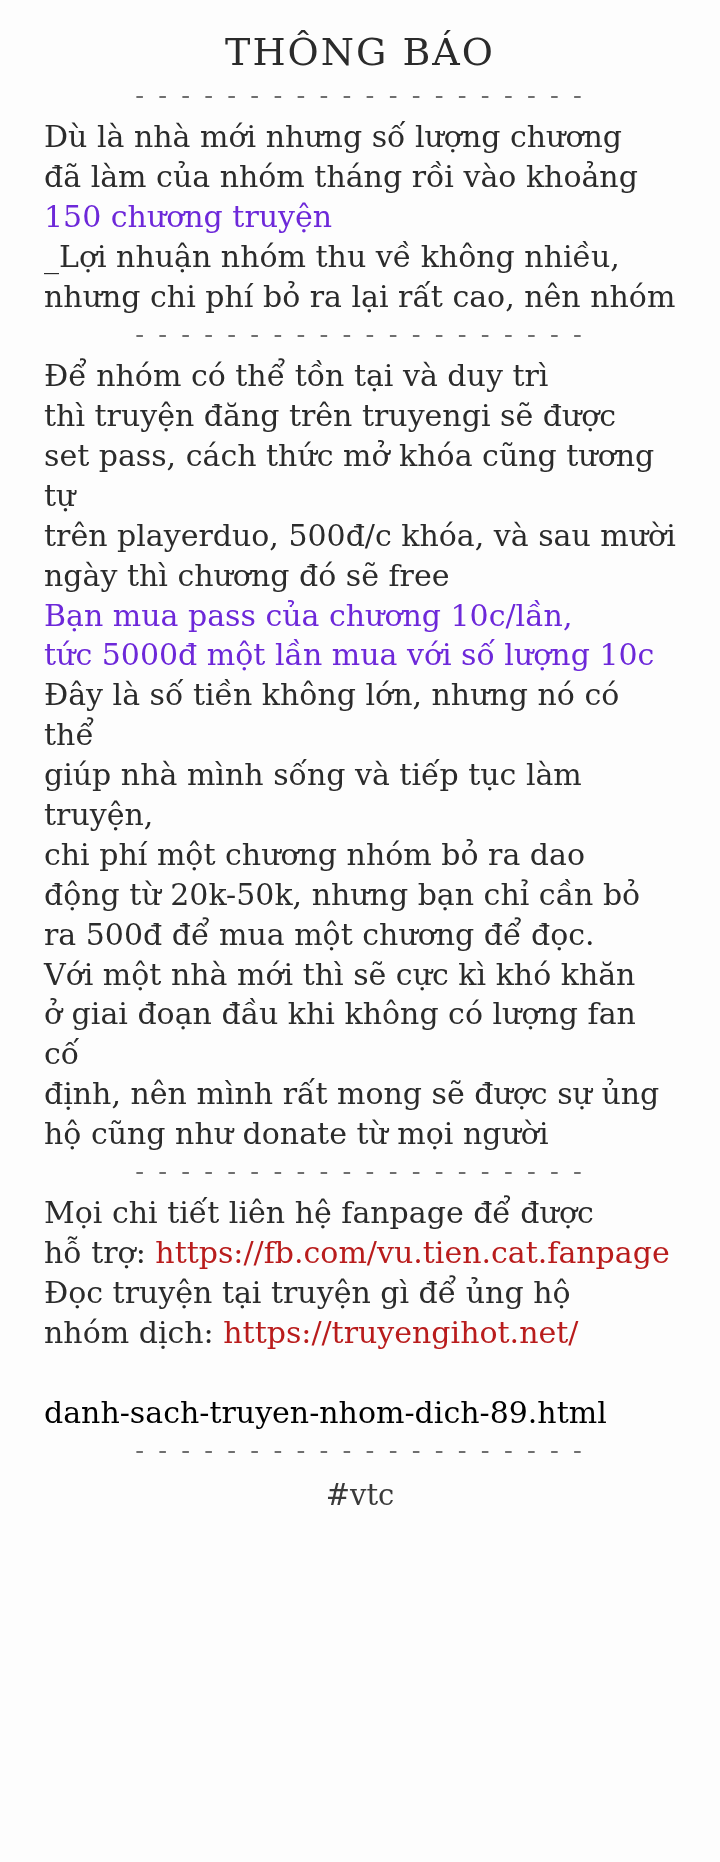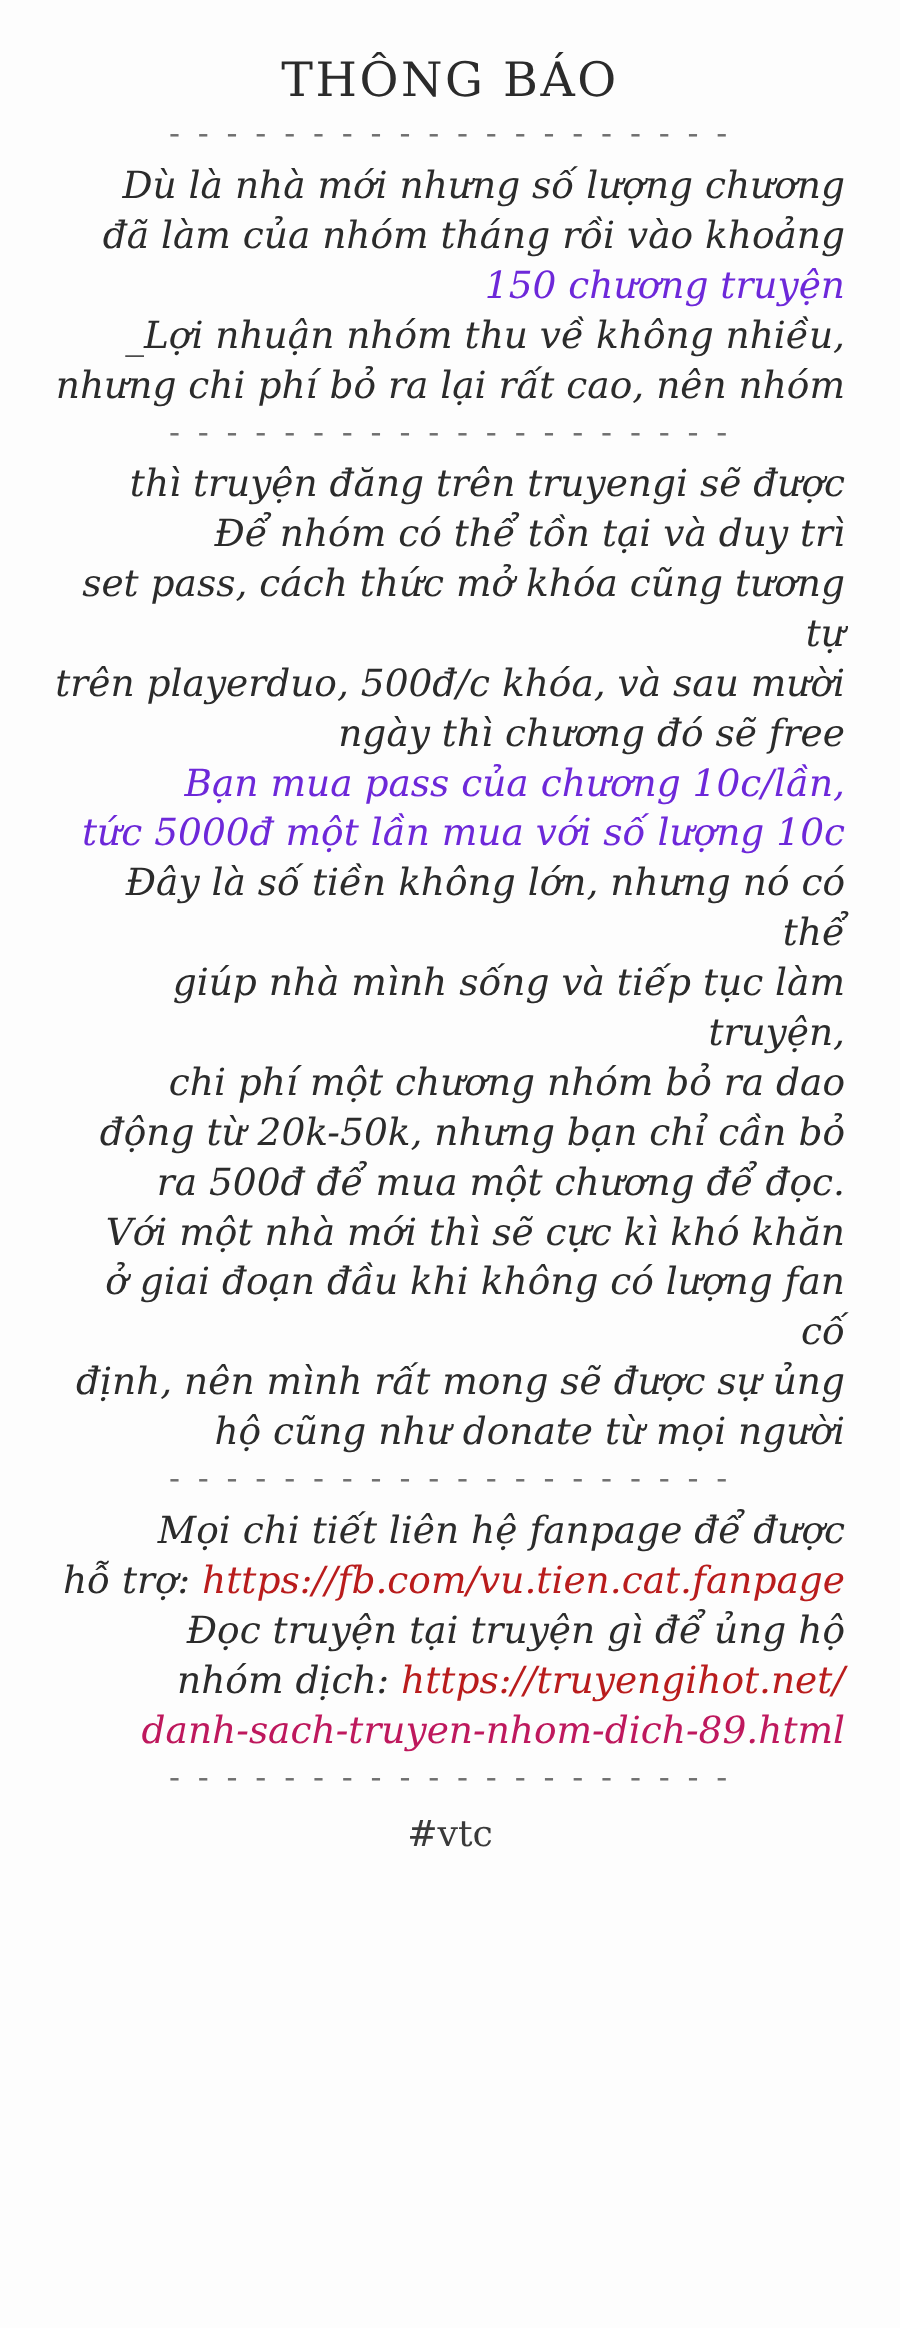--- a/index.html
+++ b/index.html
@@ -22,49 +22,49 @@
     padding: 18px 44px 40px 44px;
     display: flex;
     flex-direction: column;
     align-items: center;
   }
   .title {
     font-size: 38px;
     letter-spacing: 2px;
     color: #2b2b2b;
     text-align: center;
-    margin: 24px 0 4px 0;
+    margin: 12px 0 4px 0;
     font-weight: 400;
   }
   .divider {
     text-align: center;
     color: #6f6f6f;
     font-size: 26px;
     letter-spacing: 3px;
     line-height: 0.9;
     margin: 6px 0 10px 0;
     user-select: none;
   }
   .block {
     width: 100%;
     text-align: center;
   }
   .line {
     font-size: 30px;
     line-height: 1.33;
     color: #2b2b2b;
-    text-align: right;
+    text-align: left;
     white-space: pre-wrap;
-    font-style: italic;
   }
   .line.red {
     color: #6d28d9;
   }
   .line.link {
-    color: #be185d;
+    color: #000000;
+    margin-top: 40px;
   }
   .hashtag {
     font-size: 29px;
     color: #3a3a3a;
     text-align: left;
     margin-top: 6px;
   }
   .inline-red {
     color: #b91c1c;
   }
@@ -82,22 +82,22 @@
     <div class="line">Dù là nhà mới nhưng số lượng chương</div>
     <div class="line">đã làm của nhóm tháng rồi vào khoảng</div>
     <div class="line red">150 chương truyện</div>
     <div class="line">_Lợi nhuận nhóm thu về không nhiều,</div>
     <div class="line">nhưng chi phí bỏ ra lại rất cao, nên nhóm</div>
   </div>
 
   <div class="divider">- - - - - - - - - - - - - - - - - - - -</div>
 
   <div class="block">
+    <div class="line">Để nhóm có thể tồn tại và duy trì</div>
     <div class="line">thì truyện đăng trên truyengi sẽ được</div>
-    <div class="line">Để nhóm có thể tồn tại và duy trì</div>
     <div class="line">set pass, cách thức mở khóa cũng tương tự</div>
     <div class="line">trên playerduo, 500đ/c khóa, và sau mười</div>
     <div class="line">ngày thì chương đó sẽ free</div>
     <div class="line red">Bạn mua pass của chương 10c/lần,</div>
     <div class="line red">tức 5000đ một lần mua với số lượng 10c</div>
     <div class="line">Đây là số tiền không lớn, nhưng nó có thể</div>
     <div class="line">giúp nhà mình sống và tiếp tục làm truyện,</div>
     <div class="line">chi phí một chương nhóm bỏ ra dao</div>
     <div class="line">động từ 20k-50k, nhưng bạn chỉ cần bỏ</div>
     <div class="line">ra 500đ để mua một chương để đọc.</div>

